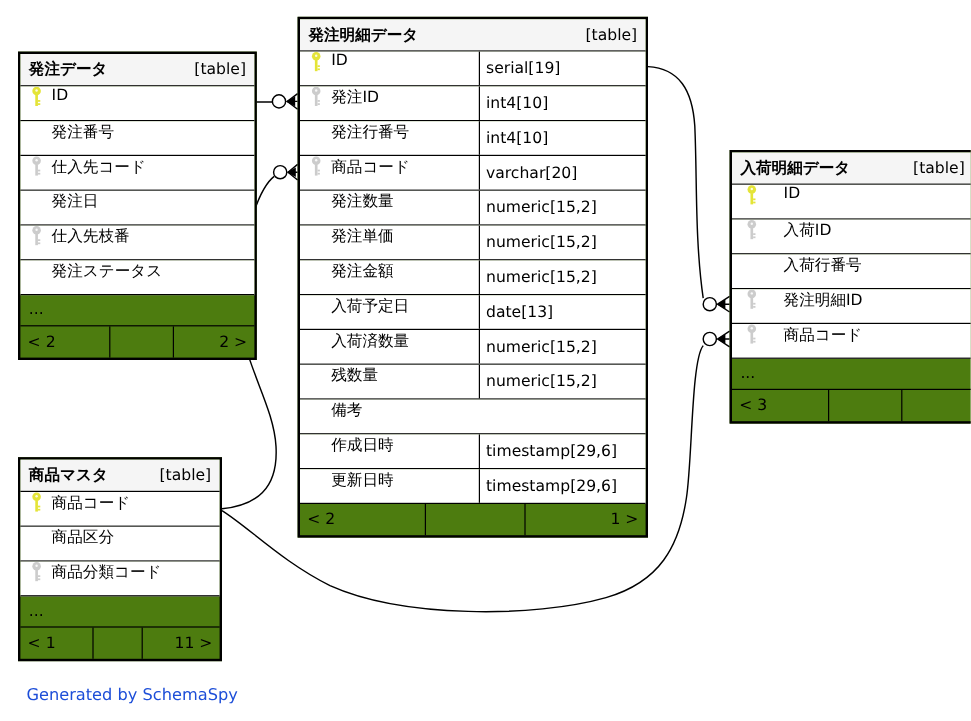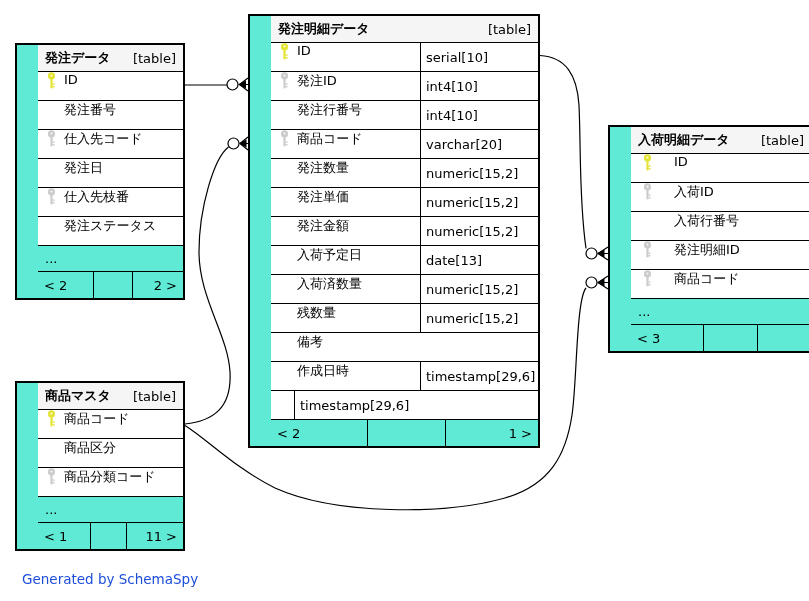--- a/index.html
+++ b/index.html
@@ -17,22 +17,22 @@
   }
   
   #connectors{position:absolute; left:0; top:0; z-index:0; pointer-events:none;}
   #connectors path.rel{fill:none; stroke:var(--border); stroke-width:1.2;}
   #connectors circle.odot{fill:#fff; stroke:var(--border); stroke-width:1.2;}
   #connectors polygon.tip{fill:var(--border); stroke:none;}
   #connectors path.prong{fill:none; stroke:var(--border); stroke-width:1.2;}
 
   
   .tbl{
-    position:absolute; z-index:1; background:#5eead4;
-    border:2px solid var(--border); box-sizing:border-box;padding-left:21px;
+    position:absolute; z-index:1; background:#4d7c0f;
+    border:2px solid var(--border); box-sizing:border-box;
   }
   .hdr{
     display:flex; align-items:center; height:26px;
     background:var(--header-bg); border-bottom:1px solid var(--border);
     padding:0 7px;
   }
   .hdr .nm{font-weight:bold; font-size:13px; white-space:nowrap; color:#000;}
   .hdr .tag{margin-left:auto; font-size:13px; color:#000; white-space:nowrap;}
   .row{
     display:flex; align-items:flex-start; height:28px;
@@ -100,21 +100,21 @@
       <path class="prong" d="M 598 253.5 L 608 247 M 598 253.5 L 608 253.5 M 598 253.5 L 608 260"></path>
     </g>
     <g>
       <path class="rel" d="M 185 425.5 C 208 440 235 468 275 488 C 335 515 445 515 505 498 C 550 485 566 455 572 415 C 577 383 576 300 586 288"></path>
       <circle class="odot" cx="591.5" cy="282.5" r="5.5"></circle>
       <polygon class="tip" points="597,282.5 604.5,278.5 604.5,286.5"></polygon>
       <path class="prong" d="M 598 282.5 L 608 276 M 598 282.5 L 608 282.5 M 598 282.5 L 608 289"></path>
     </g>
   </svg>
 
-  <div class="tbl t1" style="left:15px; top:43px; width:170px;">
+  <div class="tbl t1" style="left:15px; top:43px; width:199px;">
     <div class="hdr">
       <span class="nm">発注データ</span>
       <span class="tag">[table]</span>
     </div>
     <div class="row">
       <span class="keyicon">
           <svg class="key pk">
             <use href="#key-glyph"></use>
           </svg>
         </span>
@@ -161,21 +161,21 @@
       <span class="nm">発注明細データ</span>
       <span class="tag">[table]</span>
     </div>
     <div class="row">
       <span class="keyicon">
           <svg class="key pk">
             <use href="#key-glyph"></use>
           </svg>
         </span>
       <span class="cname">ID</span>
-      <span class="ctype">serial[10]</span>
+      <span class="ctype">serial[19]</span>
     </div>
     <div class="row">
       <span class="keyicon">
           <svg class="key fk">
             <use href="#key-glyph"></use>
           </svg>
         </span>
       <span class="cname">発注ID</span>
       <span class="ctype">int4[10]</span>
     </div>
@@ -227,20 +227,21 @@
       <span class="keyicon"></span>
       <span class="cname">備考</span>
     </div>
     <div class="row">
       <span class="keyicon"></span>
       <span class="cname">作成日時</span>
       <span class="ctype">timestamp[29,6]</span>
     </div>
     <div class="row">
       <span class="keyicon"></span>
+      <span class="cname">更新日時</span>
       <span class="ctype">timestamp[29,6]</span>
     </div>
     <div class="footer">
       <span class="fcell l" style="width:36%">&lt; 2</span>
       <span class="fcell" style="width:29%"></span>
       <span class="fcell r" style="width:35%">1 &gt;</span>
     </div>
   </div>
 
   <div class="tbl t3" style="left:608px; top:125px; width:205px;">

